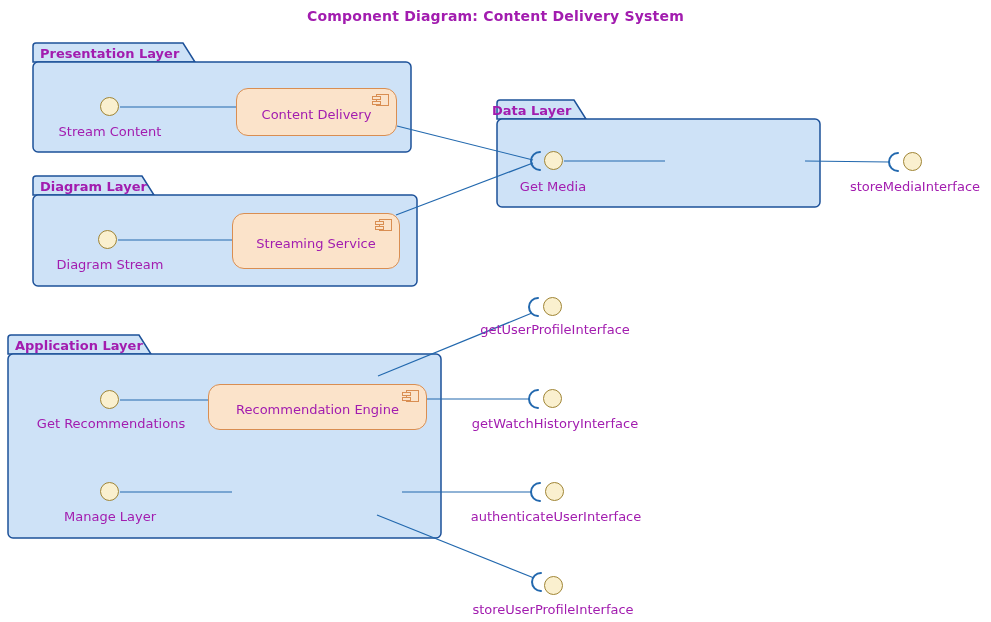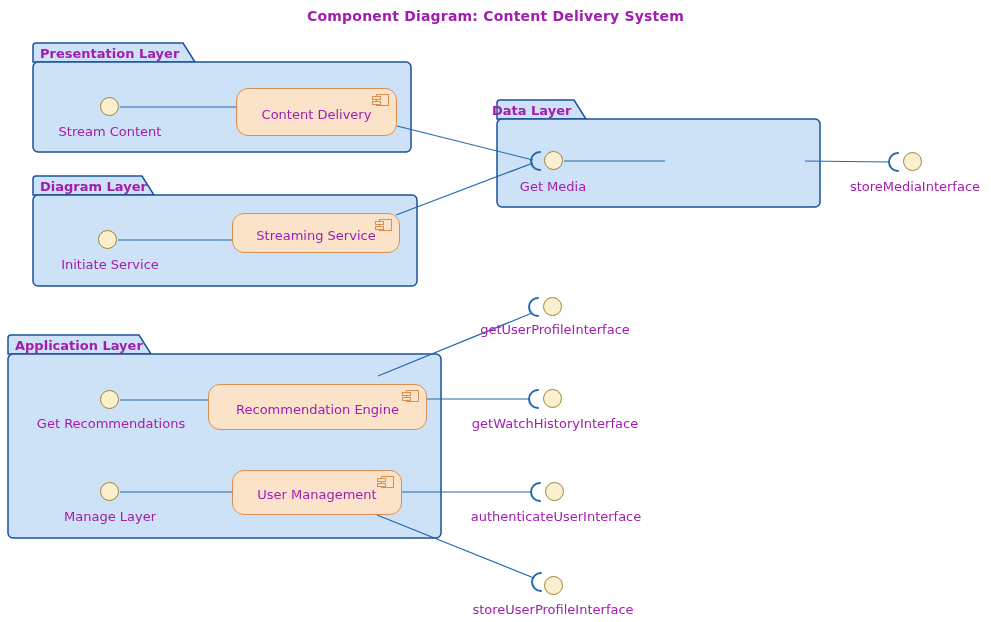--- a/index.html
+++ b/index.html
@@ -88,61 +88,53 @@
 
   <div class="component" style="left:236px;top:88px;width:161px;height:48px">
     <svg class="comp-icon" width="17" height="12" viewBox="0 0 17 12">
       <rect x="4.5" y="0.5" width="12" height="11" fill="none" stroke="#D98E52"></rect>
       <rect x="0.5" y="2.5" width="8" height="3" fill="#FBE3CA" stroke="#D98E52"></rect>
       <rect x="0.5" y="7.5" width="8" height="3" fill="#FBE3CA" stroke="#D98E52"></rect>
     </svg>
     <span>Content Delivery</span>
   </div>
 
-  <div class="component" style="left:232px;top:213px;width:168px;height:40px">
+  <div class="component" style="left:232px;top:213px;width:168px;height:56px">
     <svg class="comp-icon" width="17" height="12" viewBox="0 0 17 12">
       <rect x="4.5" y="0.5" width="12" height="11" fill="none" stroke="#D98E52"></rect>
       <rect x="0.5" y="2.5" width="8" height="3" fill="#FBE3CA" stroke="#D98E52"></rect>
       <rect x="0.5" y="7.5" width="8" height="3" fill="#FBE3CA" stroke="#D98E52"></rect>
     </svg>
     <span>Streaming Service</span>
   </div>
 
 
   <div class="component" style="left:208px;top:384px;width:219px;height:46px">
     <svg class="comp-icon" width="17" height="12" viewBox="0 0 17 12">
       <rect x="4.5" y="0.5" width="12" height="11" fill="none" stroke="#D98E52"></rect>
       <rect x="0.5" y="2.5" width="8" height="3" fill="#FBE3CA" stroke="#D98E52"></rect>
       <rect x="0.5" y="7.5" width="8" height="3" fill="#FBE3CA" stroke="#D98E52"></rect>
     </svg>
     <span>Recommendation Engine</span>
   </div>
 
-  <div class="component" style="left:232px;top:470px;width:170px;height:45px">
-    <svg class="comp-icon" width="17" height="12" viewBox="0 0 17 12">
-      <rect x="4.5" y="0.5" width="12" height="11" fill="none" stroke="#D98E52"></rect>
-      <rect x="0.5" y="2.5" width="8" height="3" fill="#FBE3CA" stroke="#D98E52"></rect>
-      <rect x="0.5" y="7.5" width="8" height="3" fill="#FBE3CA" stroke="#D98E52"></rect>
-    </svg>
-    <span>User Management</span>
-  </div>
 
   <div class="ball" style="left:100px;top:97px"></div>
   <div class="ball" style="left:98px;top:230px"></div>
   <div class="ball" style="left:544px;top:151px"></div>
   <div class="ball" style="left:903px;top:152px"></div>
   <div class="ball" style="left:100px;top:390px"></div>
   <div class="ball" style="left:100px;top:482px"></div>
   <div class="ball" style="left:543px;top:297px"></div>
   <div class="ball" style="left:543px;top:389px"></div>
   <div class="ball" style="left:545px;top:482px"></div>
   <div class="ball" style="left:544px;top:576px"></div>
 
   <div class="iface-label" style="left:110px;top:124px">Stream Content</div>
-  <div class="iface-label" style="left:110px;top:257px">Initiate Service</div>
+  <div class="iface-label" style="left:110px;top:257px">Diagram Stream</div>
   <div class="iface-label" style="left:553px;top:179px">Get Media</div>
   <div class="iface-label" style="left:915px;top:179px">storeMediaInterface</div>
   <div class="iface-label" style="left:111px;top:416px">Get Recommendations</div>
   <div class="iface-label" style="left:110px;top:509px">Manage Layer</div>
   <div class="iface-label" style="left:555px;top:322px">getUserProfileInterface</div>
   <div class="iface-label" style="left:556px;top:509px">authenticateUserInterface</div>
   <div class="iface-label" style="left:555px;top:416px">getWatchHistoryInterface</div>
   <div class="iface-label" style="left:553px;top:602px">storeUserProfileInterface</div>
 
 </div>

